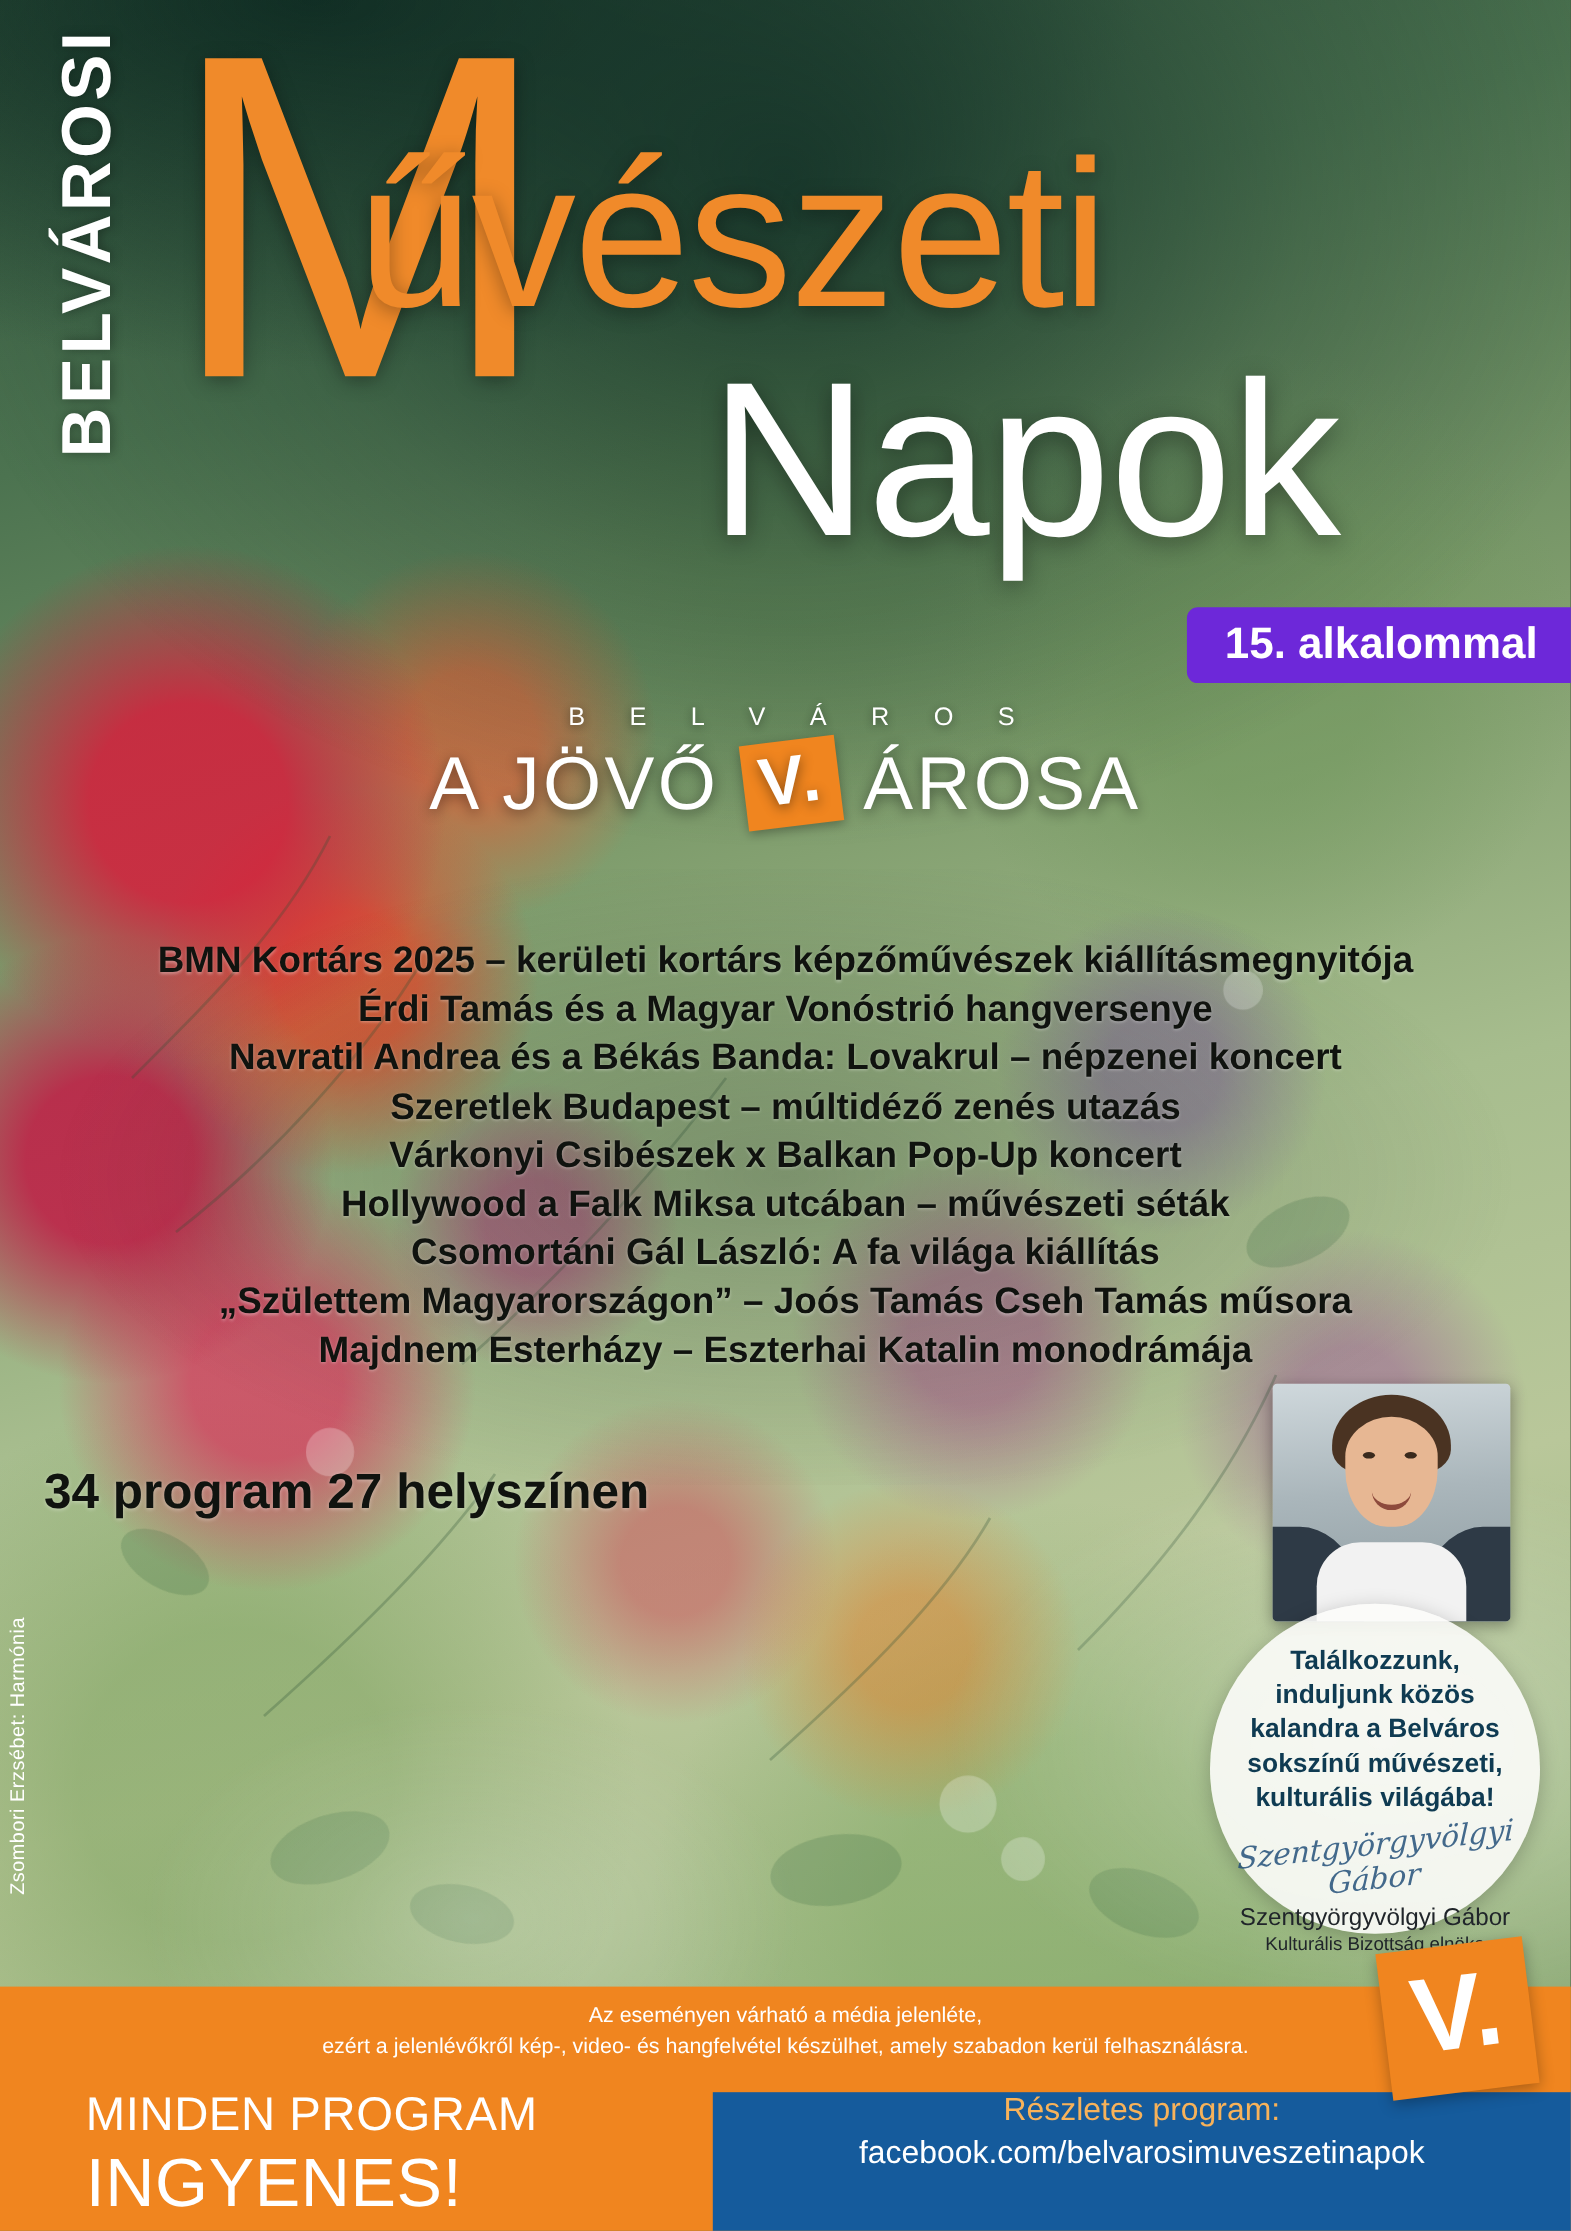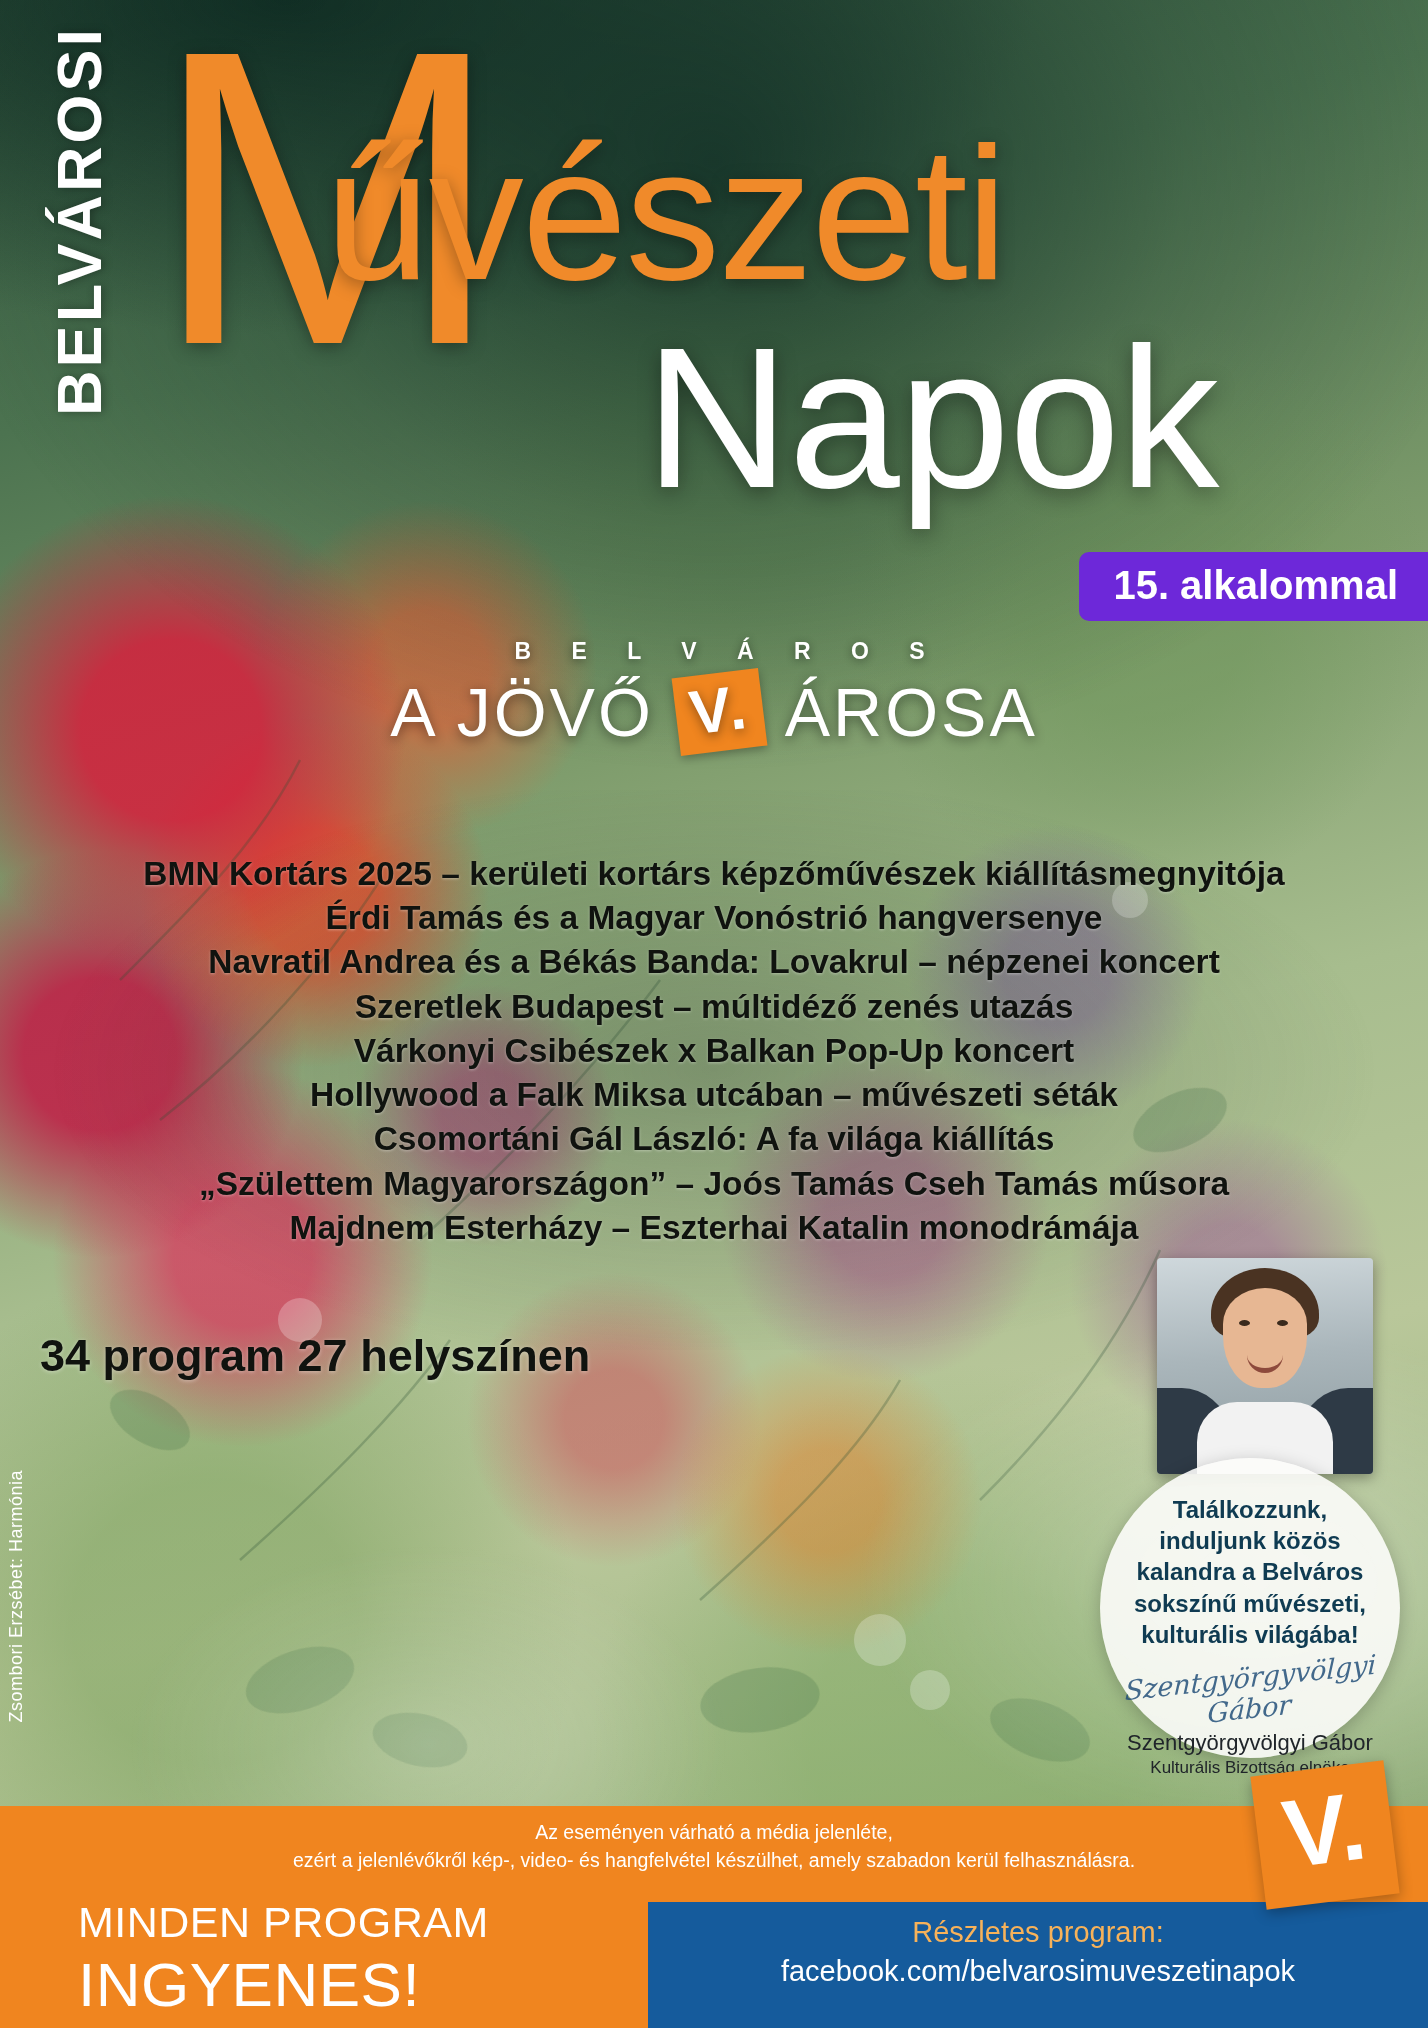--- a/index.html
+++ b/index.html
@@ -149,21 +149,21 @@
   .brand {
     position: absolute;
     left: 0; right: 0;
     top: 638px;
     text-align: center;
   }
   .brand .kicker {
     color: #ffffff;
     font-size: 23px;
     letter-spacing: 17px;
-    font-weight: 700;
+    font-weight: 400;
     text-shadow: 0 2px 8px rgba(0,0,0,.45);
     padding-left: 28px;
   }
   .brand .mainline {
     margin-top: 8px;
     display: flex;
     align-items: center;
     justify-content: center;
     gap: 22px;
     color: #ffffff;
@@ -353,21 +353,20 @@
 
   .info-box {
     position: absolute;
     left: 648px;
     right: 0;
     top: 1902px;
     bottom: 0;
     background: #155b9c;
     color: #ffffff;
     text-align: center;
-    padding-top: 14px;
     box-sizing: border-box;
   }
   .info-box .title { font-size: 29px; color: #f7b25a; }
   .info-box .line { font-size: 29px; margin-top: 6px; }
 
   .vtile-big {
     position: absolute;
     right: 36px;
     top: 1768px;
     background: #f0851f;

